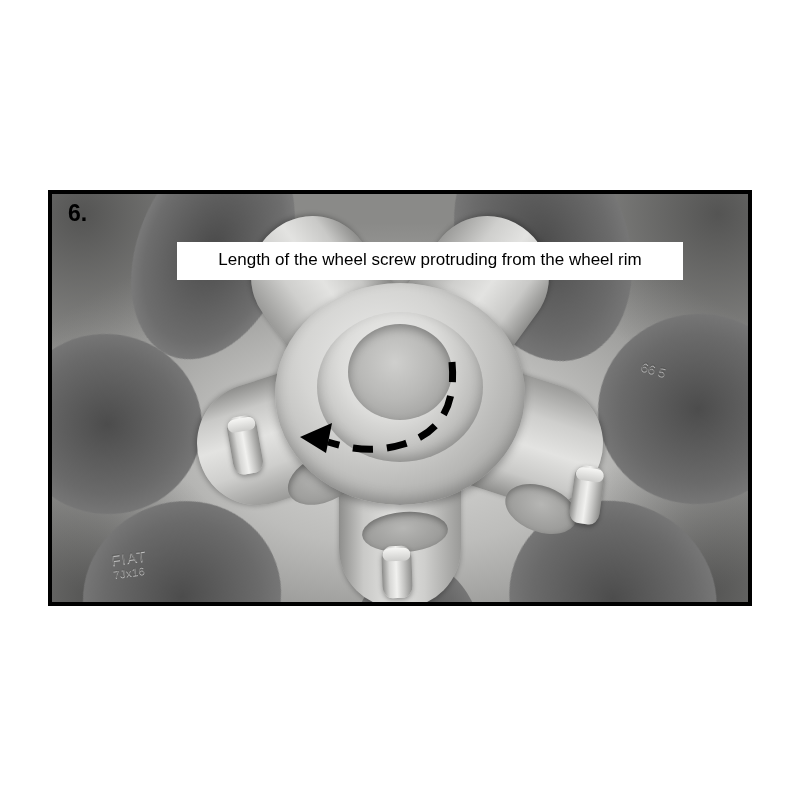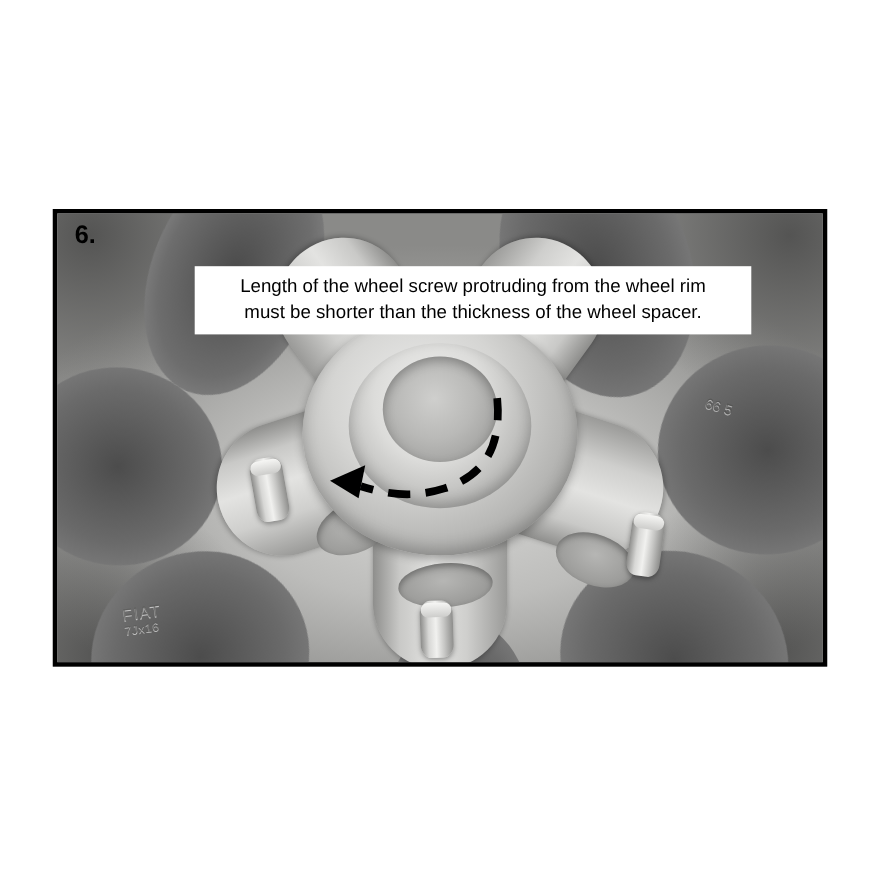--- a/index.html
+++ b/index.html
@@ -274,17 +274,16 @@
 
     <svg id="arrow-svg" viewBox="0 0 696 408" preserveAspectRatio="none">
       <path d="M 400 168 C 404 210, 390 238, 352 250 C 320 260, 296 254, 276 248" fill="none" stroke="#000000" stroke-width="7" stroke-dasharray="20 14" stroke-linecap="butt"></path>
       <path d="M 248 243 L 280 229 L 274 259 Z" fill="#000000"></path>
     </svg>
 
     <div id="step-number">6.</div>
 
     <div id="caption">
       <div>Length of the wheel screw protruding from the wheel rim</div>
-      <div>must be shorter than the thickness of the wheel spacer.</div>
     </div>
 
   </div>
 </div>
 
 </body></html>

